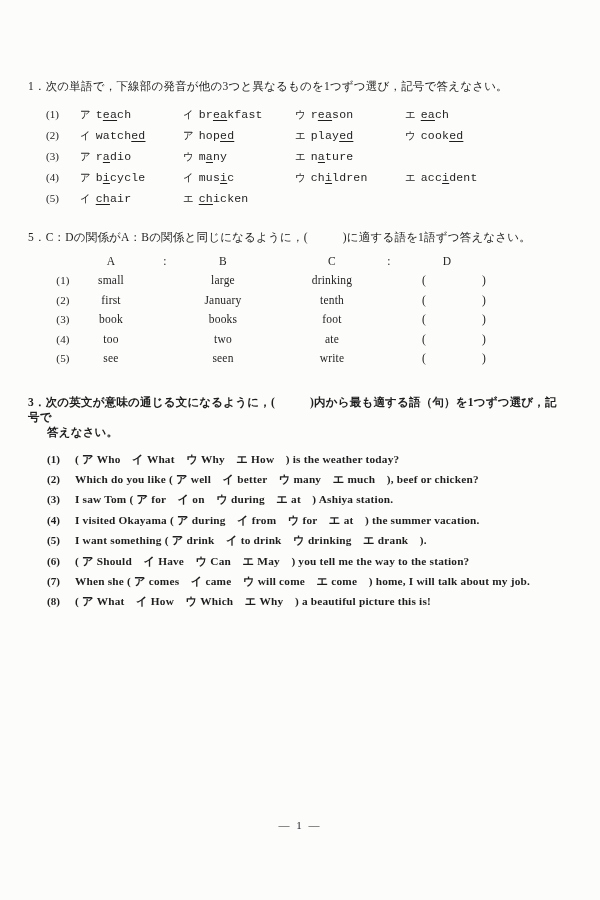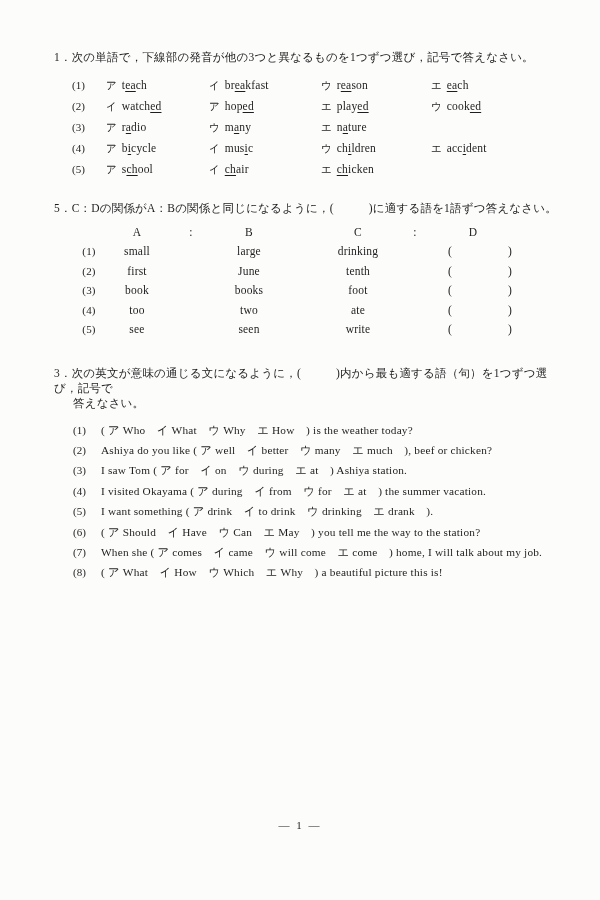--- a/index.html
+++ b/index.html
@@ -1,42 +1,42 @@
 <!DOCTYPE html>
 <html><head>
 <meta charset="utf-8">
 <style>
   html,body{margin:0;padding:0;background:#e9e9e7;}
   .sheet{
     position:relative;width:600px;height:900px;margin:0 auto;
     background:#fcfcfb;color:#1e1e1e;overflow:hidden;
     font-family:"Liberation Serif","DejaVu Serif",serif;
   }
-  .content{padding:50px 38px 0 54px;}
+  .content{padding:50px 38px 0 28px;margin-top:29px;}
 
   .q-title{font-size:11.5px;line-height:15px;letter-spacing:.2px;}
 
   
   .s1-rows{margin-top:10px;}
   .s1-row{display:grid;grid-template-columns:52px 103px 112px 110px 1fr;line-height:20px;font-size:11.5px;}
   .item-num{padding-left:18px;font-size:11px;}
   .kana{font-size:10.5px;margin-right:5px;}
-  .word{letter-spacing:.2px;}
+  .word{letter-spacing:.2px;font-family:Liberation Mono, monospace;}
   .ul{text-decoration:underline;text-underline-offset:2px;}
 
   
   .sec2{margin-top:21px;}
   .s2-grid{margin-top:6px;}
   .s2-row{display:grid;grid-template-columns:52px 62px 46px 70px 30px 88px 26px 90px;line-height:19.5px;font-size:11.5px;}
   .s2-head{line-height:20px;}
   .s2-cell{text-align:center;letter-spacing:.2px;}
   .s2-parens{display:flex;justify-content:space-between;padding:0 6px 0 20px;}
 
   
-  .sec3{margin-top:26px;}
+  .sec3{margin-top:26px;font-weight:bold;}
   .q-title2{margin-left:19px;}
   .s3-items{margin-top:9px;}
   .s3-item{display:flex;line-height:20.4px;font-size:11.3px;}
   .s3-item .item-num{flex:0 0 28px;padding-left:19px;}
   .s3-text{letter-spacing:.2px;}
 
   
   .footer{position:absolute;top:819px;left:0;width:100%;text-align:center;font-size:11px;letter-spacing:2px;}
 </style>
 </head>
@@ -70,21 +70,20 @@
           </div>
           <div class="s1-row">
             <span class="item-num">(4)</span>
             <span class="s1-cell"><span class="kana">ア</span><span class="word">b<span class="ul">i</span>cycle</span></span>
             <span class="s1-cell"><span class="kana">イ</span><span class="word">mus<span class="ul">i</span>c</span></span>
             <span class="s1-cell"><span class="kana">ウ</span><span class="word">ch<span class="ul">i</span>ldren</span></span>
             <span class="s1-cell"><span class="kana">エ</span><span class="word">acc<span class="ul">i</span>dent</span></span>
           </div>
           <div class="s1-row">
             <span class="item-num">(5)</span>
-            <span class="s1-cell"><span class="kana">ア</span><span class="word">s<span class="ul">ch</span>ool</span></span>
             <span class="s1-cell"><span class="kana">イ</span><span class="word"><span class="ul">ch</span>air</span></span>
             <span class="s1-cell"><span class="kana">エ</span><span class="word"><span class="ul">ch</span>icken</span></span>
           </div>
         </div>
     </section>
 
     <section class="sec2">
       <div class="q-title">5．C：Dの関係がA：Bの関係と同じになるように，(　　　)に適する語を1語ずつ答えなさい。</div>
       <div class="s2-grid">
         <div class="s2-row s2-head">
@@ -108,21 +107,21 @@
               <span class="s2-cell"></span>
               <span class="s2-cell s2-parens">
                 <span>(</span>
                 <span>)</span>
               </span>
             </div>
             <div class="s2-row">
               <span class="s2-cell item-num">(2)</span>
               <span class="s2-cell">first</span>
               <span class="s2-cell"></span>
-              <span class="s2-cell">June</span>
+              <span class="s2-cell">January</span>
               <span class="s2-cell"></span>
               <span class="s2-cell">tenth</span>
               <span class="s2-cell"></span>
               <span class="s2-cell s2-parens">
                 <span>(</span>
                 <span>)</span>
               </span>
             </div>
             <div class="s2-row">
               <span class="s2-cell item-num">(3)</span>
@@ -170,21 +169,21 @@
     <section class="sec3">
       <div class="q-title">3．次の英文が意味の通じる文になるように，(　　　)内から最も適する語（句）を1つずつ選び，記号で</div>
       <div class="q-title q-title2">答えなさい。</div>
       <div class="s3-items" id="s3-items">
           <div class="s3-item">
             <span class="item-num">(1)</span>
             <span class="s3-text">( ア Who　イ What　ウ Why　エ How　) is the weather today?</span>
           </div>
           <div class="s3-item">
             <span class="item-num">(2)</span>
-            <span class="s3-text">Ashiya do you like ( ア well　イ better　ウ many　エ much　), beef or chicken?</span>
+            <span class="s3-text">Which do you like ( ア well　イ better　ウ many　エ much　), beef or chicken?</span>
           </div>
           <div class="s3-item">
             <span class="item-num">(3)</span>
             <span class="s3-text">I saw Tom ( ア for　イ on　ウ during　エ at　) Ashiya station.</span>
           </div>
           <div class="s3-item">
             <span class="item-num">(4)</span>
             <span class="s3-text">I visited Okayama ( ア during　イ from　ウ for　エ at　) the summer vacation.</span>
           </div>
           <div class="s3-item">

